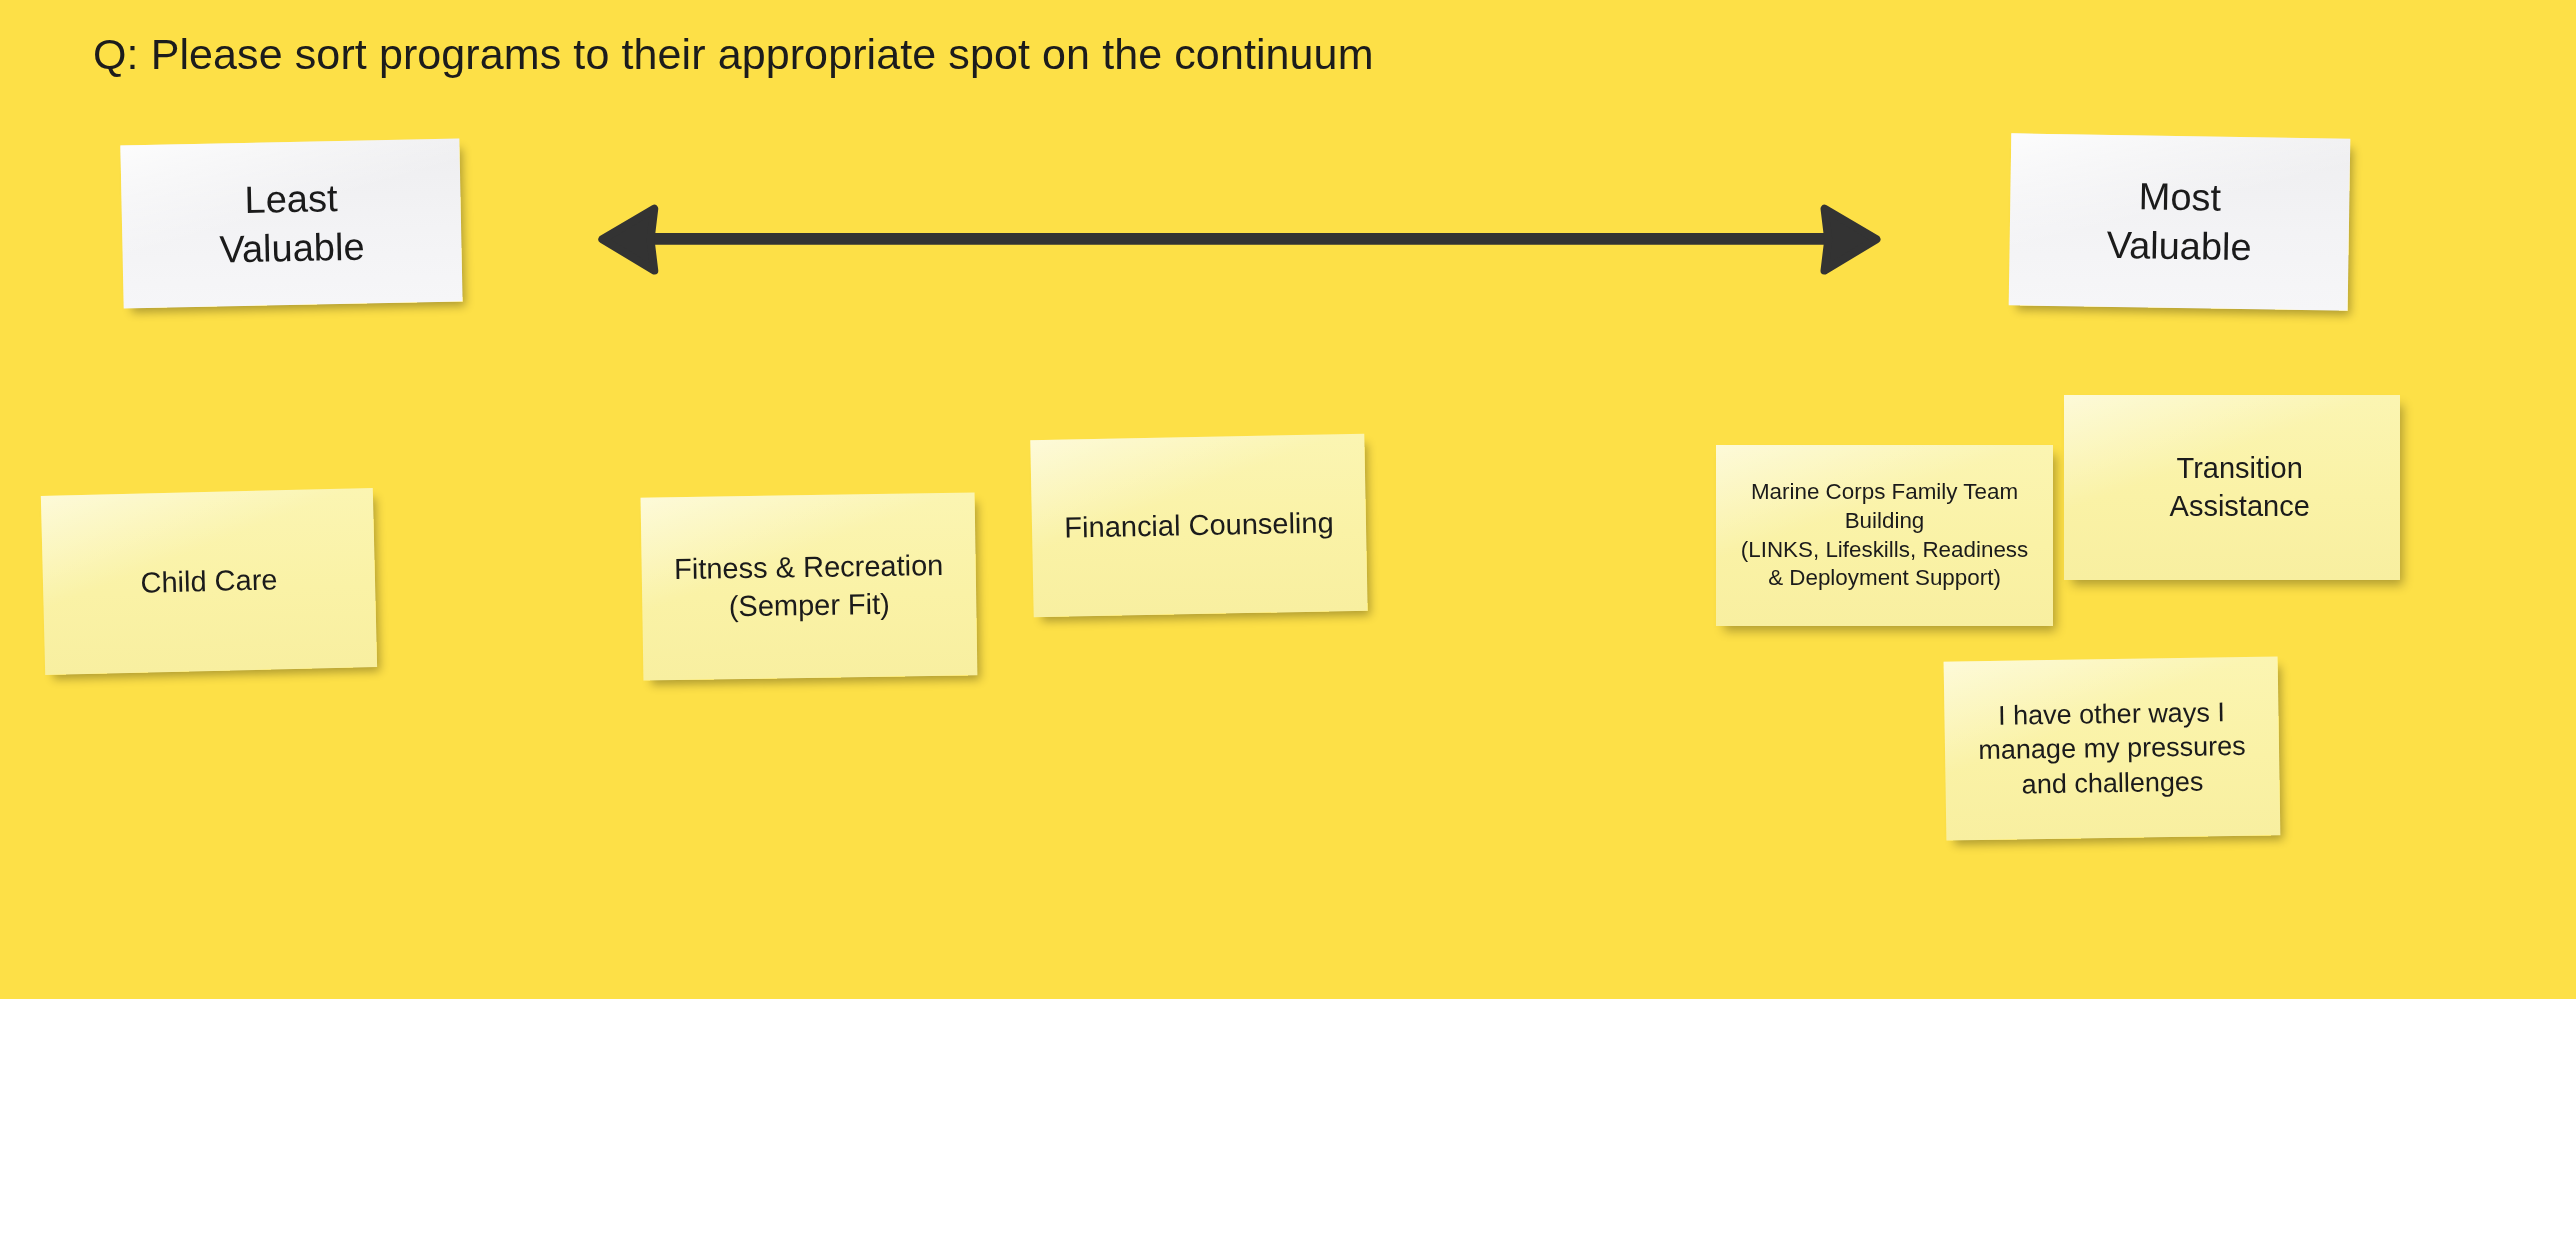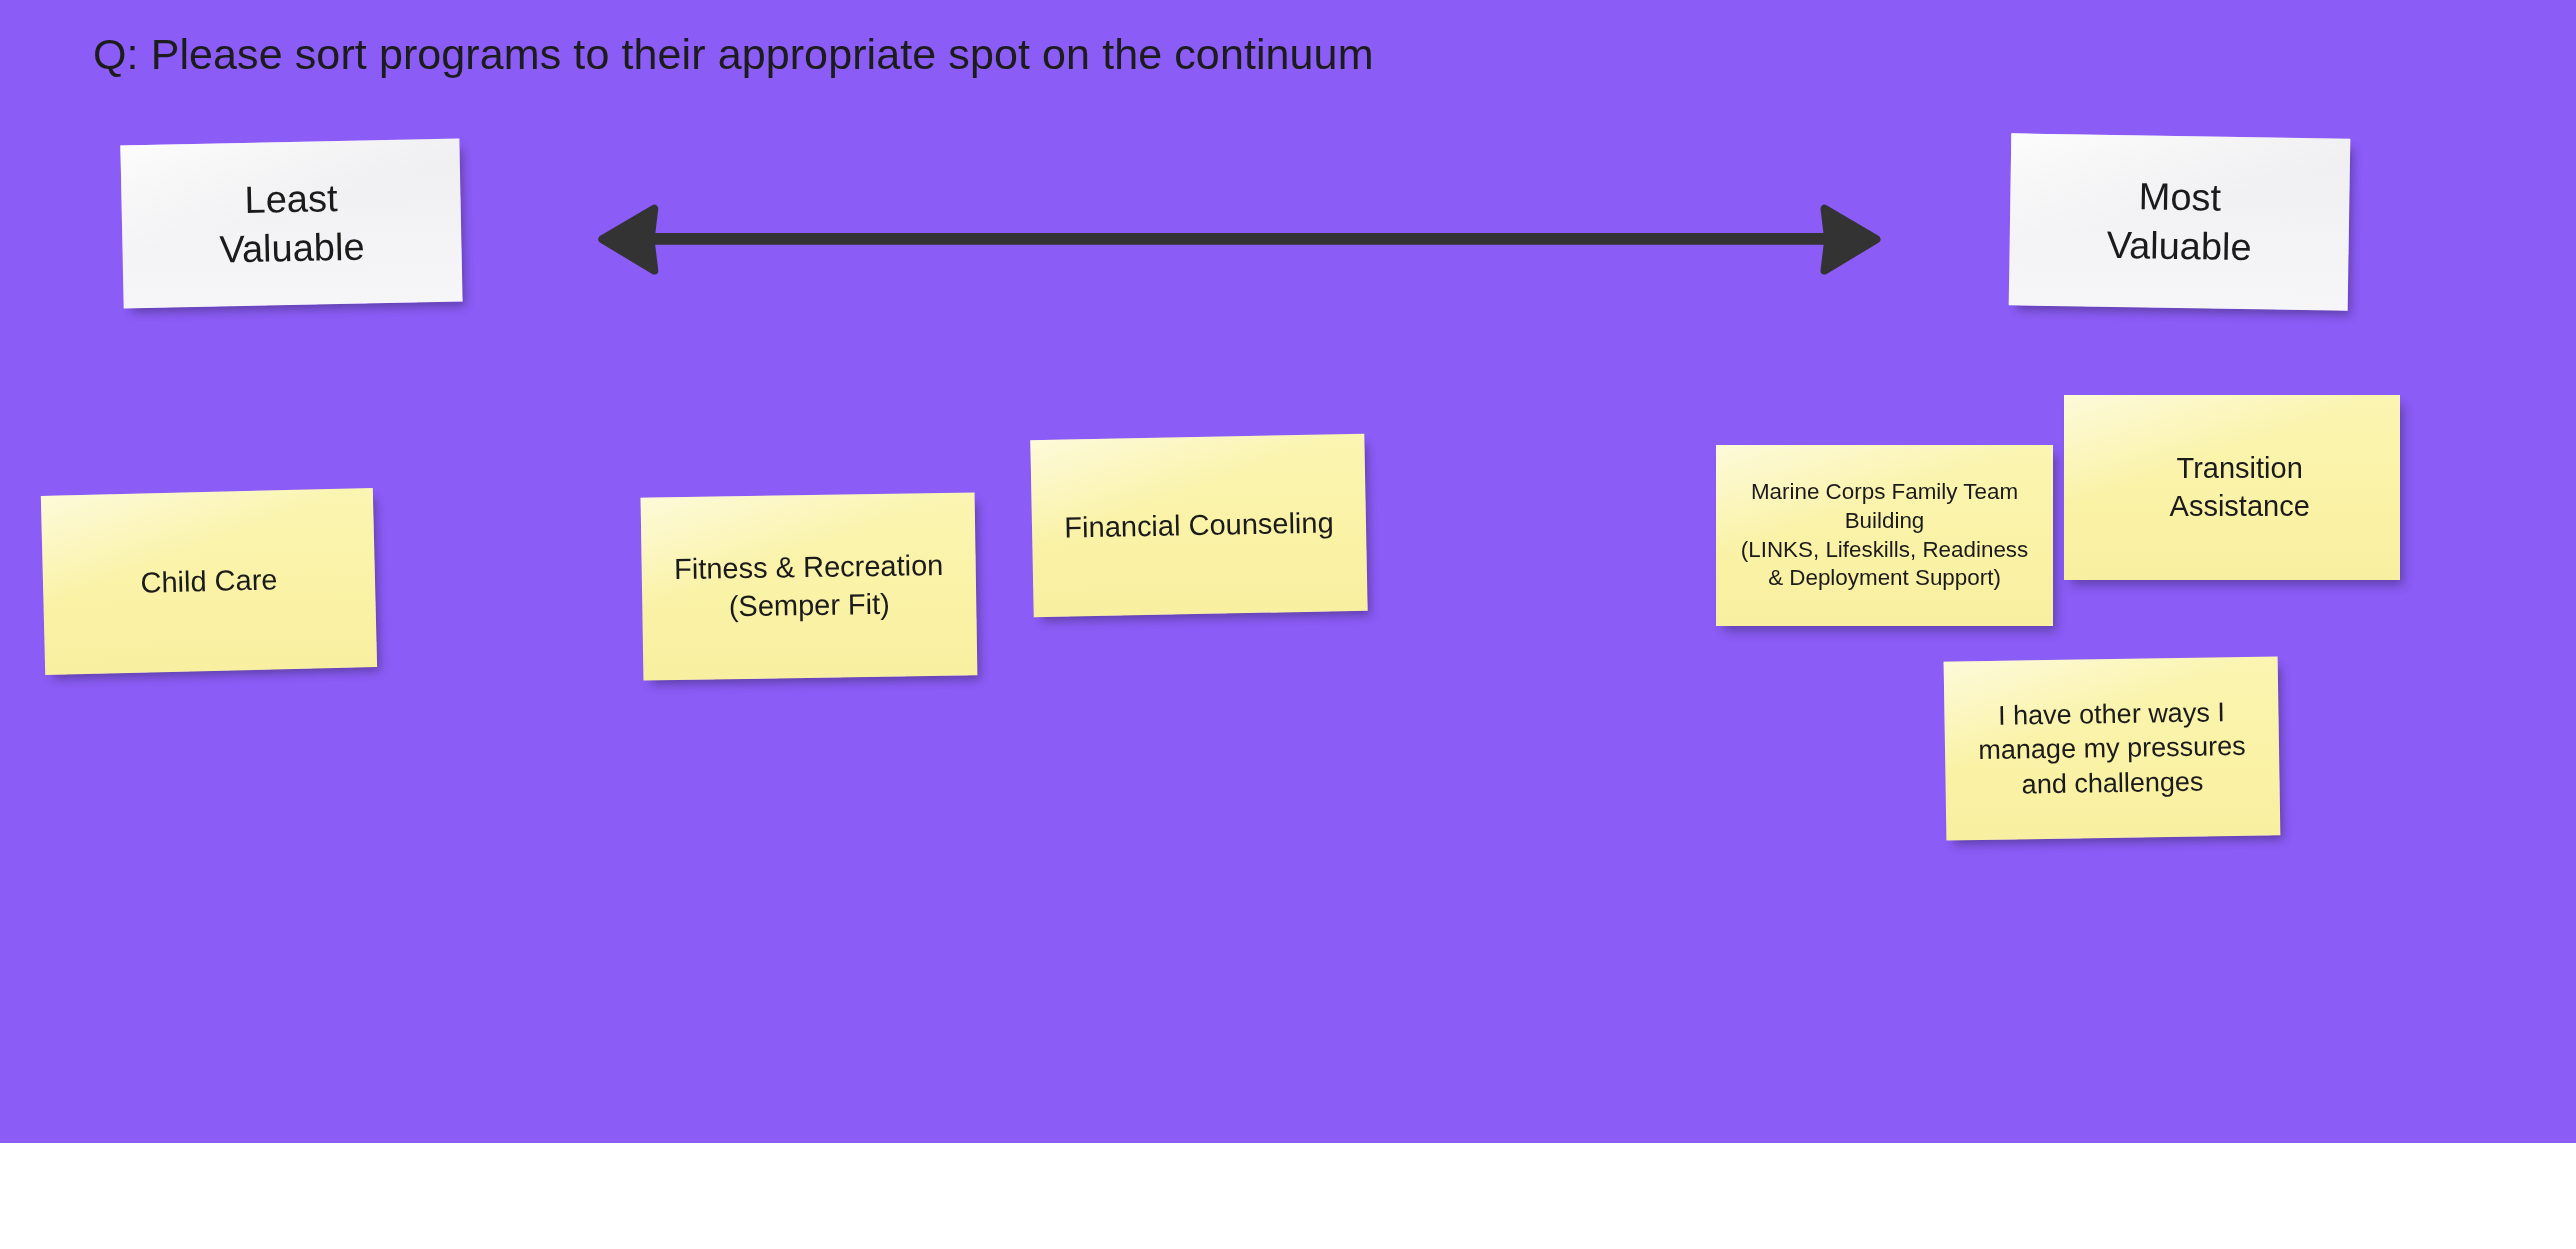--- a/index.html
+++ b/index.html
@@ -8,22 +8,22 @@
     padding: 0;
     background: #ffffff;
   }
   body {
     font-family: "Liberation Sans", sans-serif;
     color: #1a1a1a;
   }
   #board {
     position: relative;
     width: 2576px;
-    height: 1143px;
-    background: #8b5cf6;
+    height: 999px;
+    background: #fde047;
     overflow: hidden;
   }
 
   
   #page-title {
     position: absolute;
     left: 93px;
     top: 30px;
     font-size: 43px;
     line-height: 1.15;

